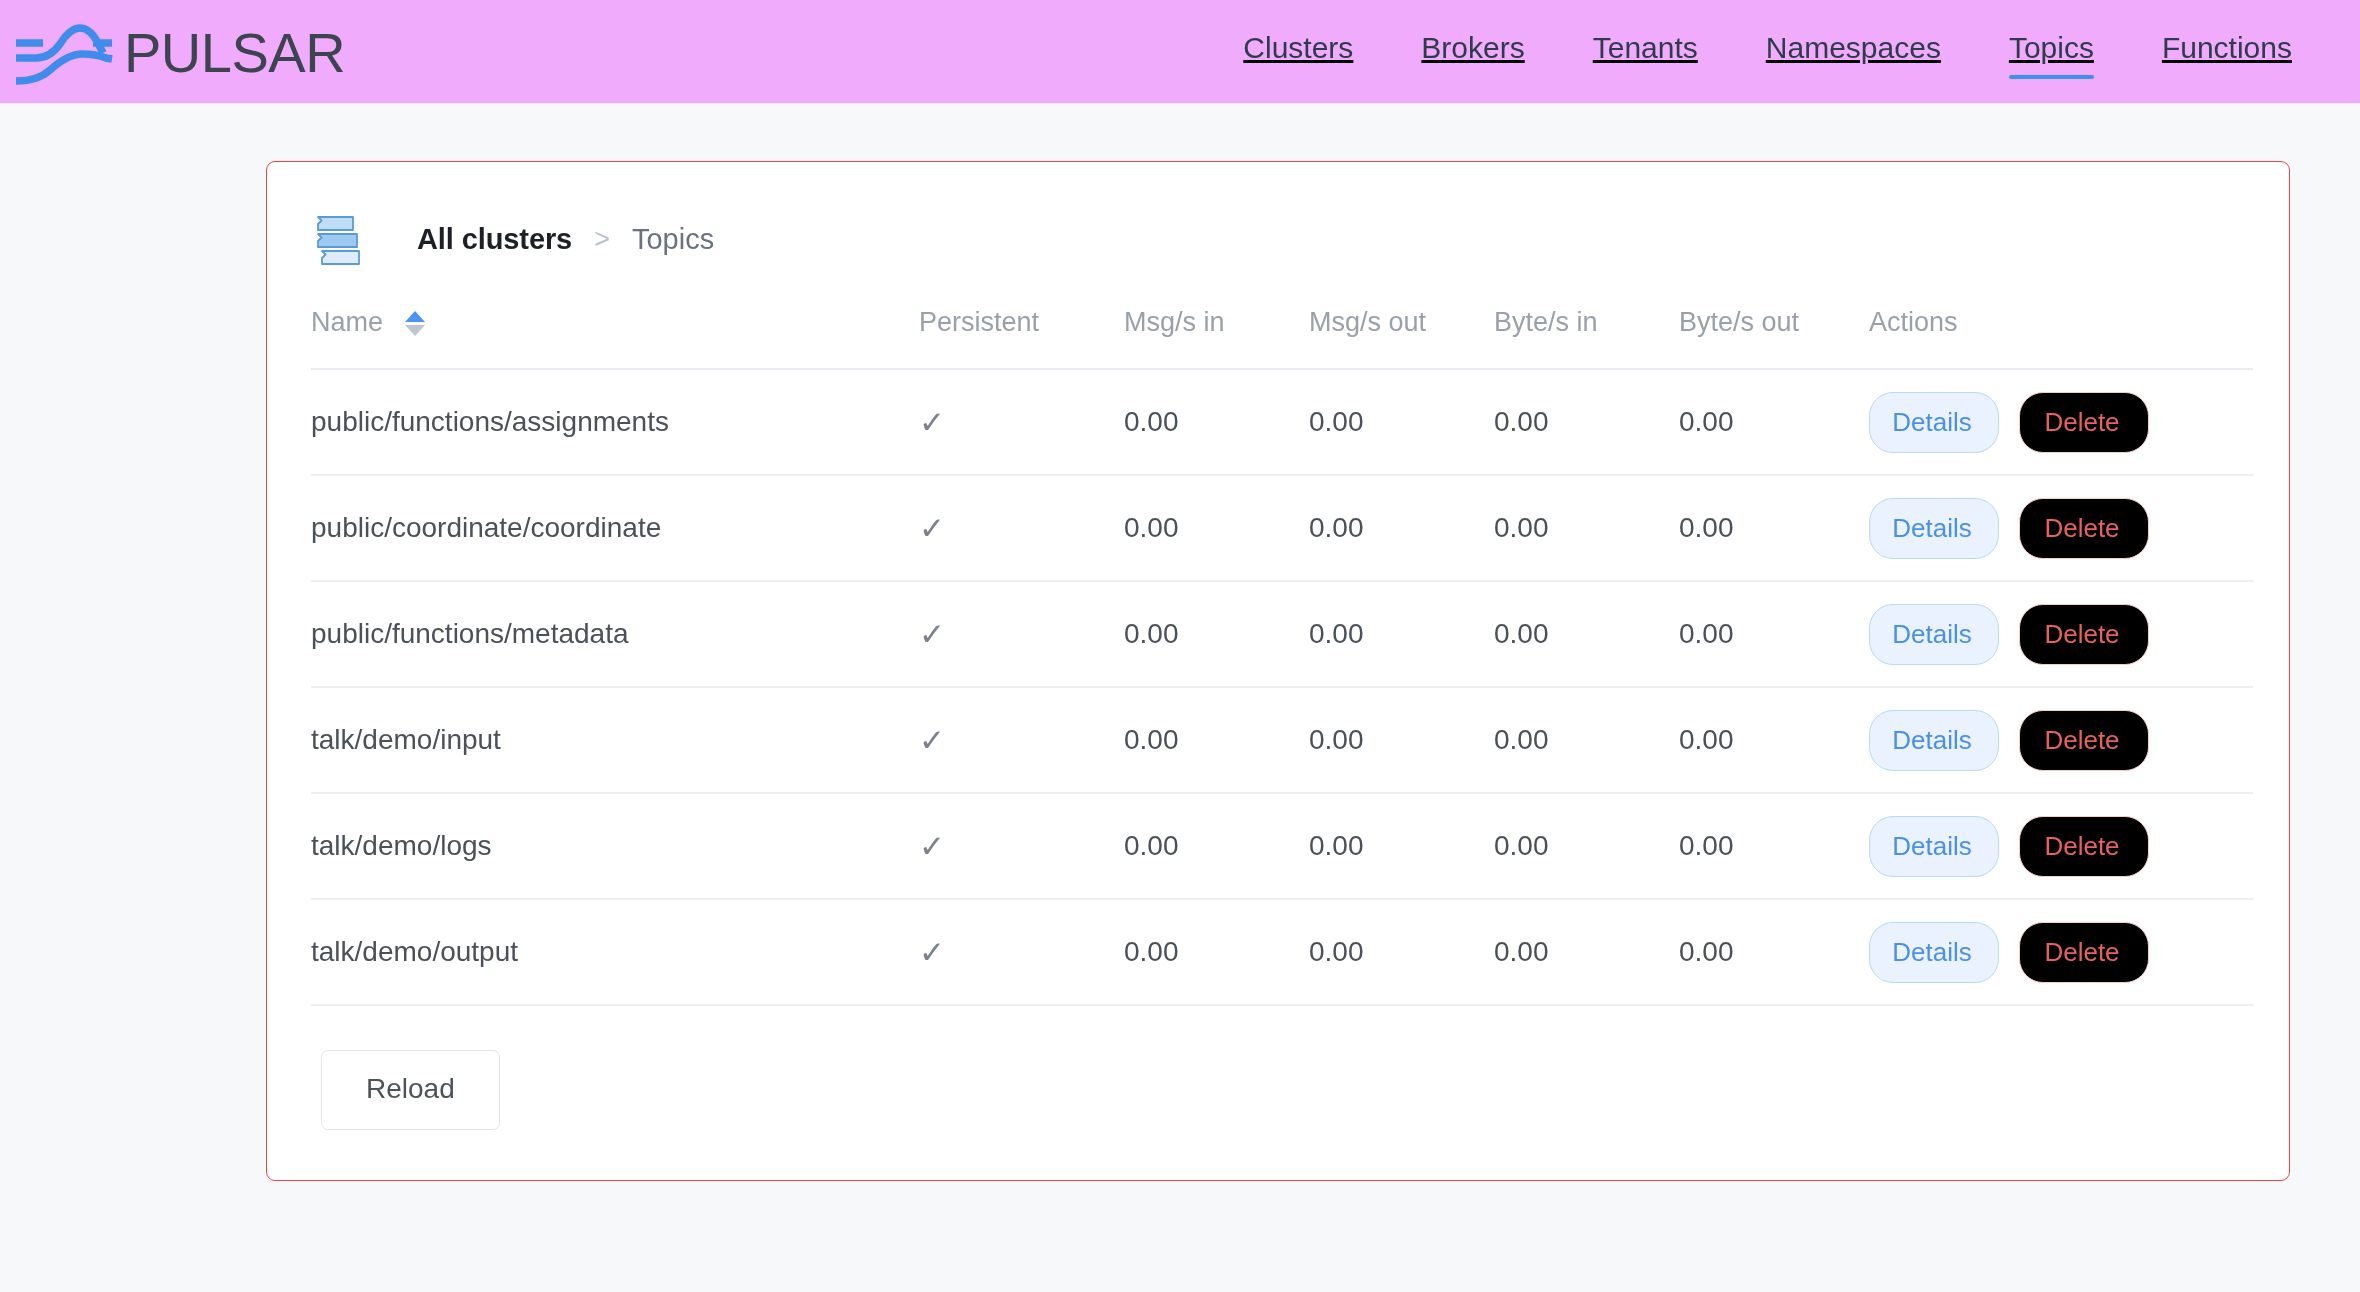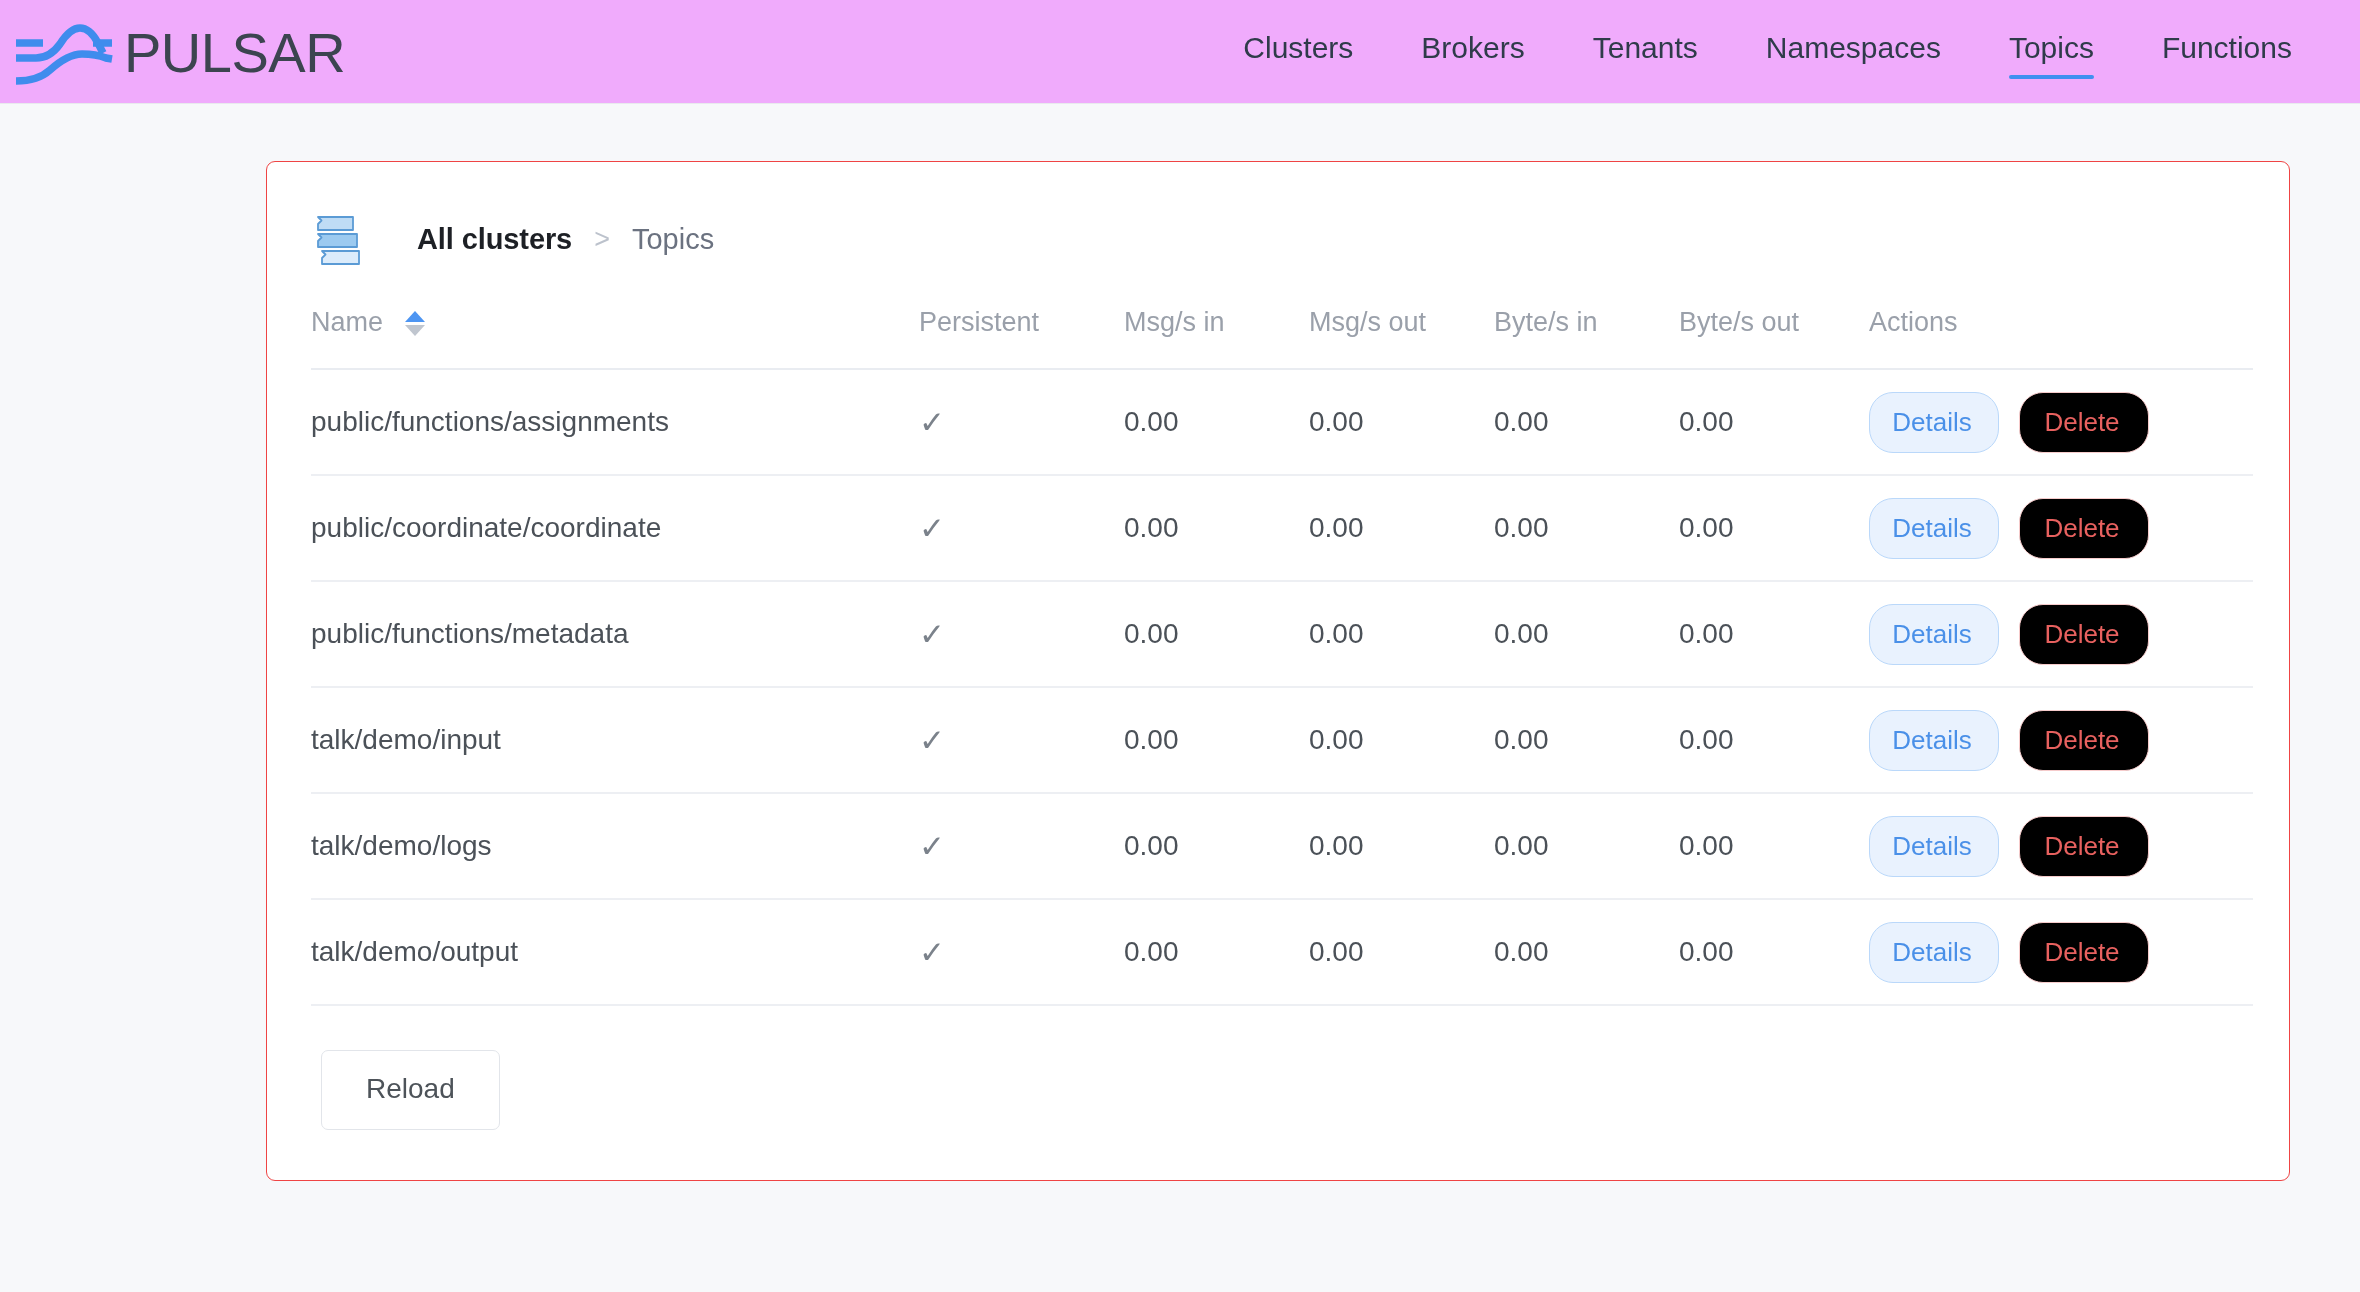--- a/index.html
+++ b/index.html
@@ -44,20 +44,21 @@
     line-height: 1;
     position: relative;
     top: 1px;
   }
 
   .mainnav {
     display: flex;
     align-items: center;
     gap: 0px;
     padding-right: 10px;
+    text-decoration: underline;
   }
 
   .nav-item {
     position: relative;
     font-size: 30px;
     color: #2f3b4a;
     padding: 6px 34px 14px 34px;
     cursor: pointer;
     white-space: nowrap;
   }

